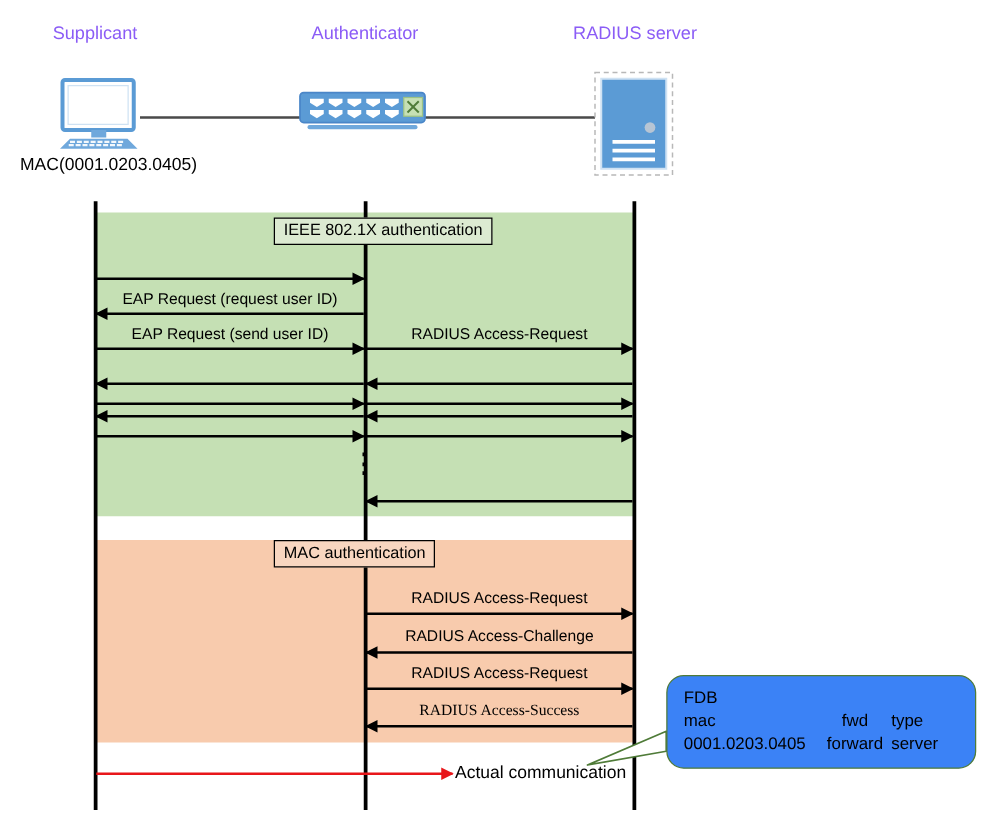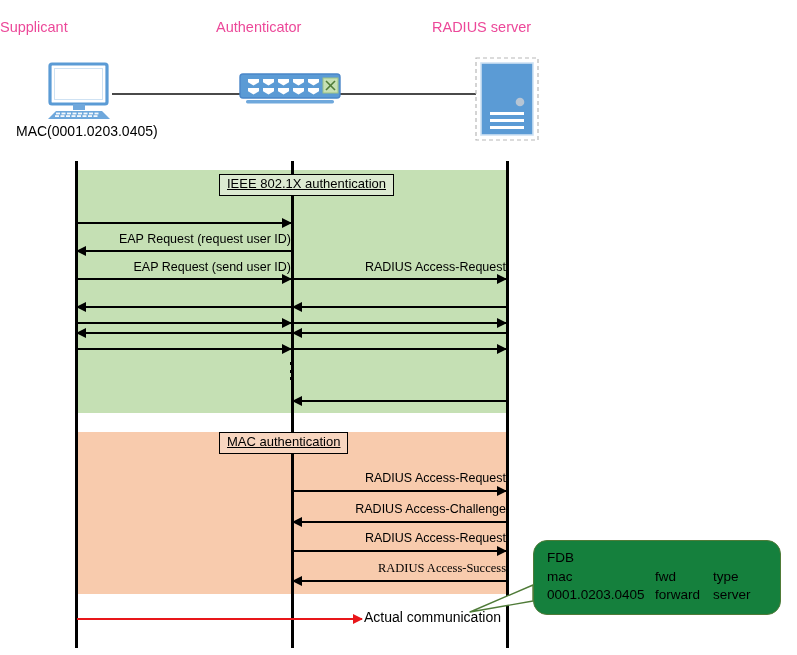--- a/index.html
+++ b/index.html
@@ -17,22 +17,23 @@
   }
   .stage {
     position: absolute;
     left: 0; top: 0;
     width: 797px;
     height: 655px;
   }
   .node-title {
     position: absolute;
     font-size: 14.5px;
-    color: #ec4899;
-    white-space: nowrap;
+    color: #8b5cf6;
+    white-space: nowrap;
+    text-align: center;
   }
   #title-supplicant { left: 0px;   top: 19px; width: 152px; }
   #title-authenticator { left: 216px; top: 19px; width: 152px; }
   #title-radius { left: 432px; top: 19px; width: 152px; }
 
   .mac-label {
     position: absolute;
     left: 16px;
     top: 123px;
     font-size: 14px;
@@ -75,21 +76,20 @@
 
   
   .section-box {
     position: absolute;
     border: 1px solid #000;
     background: #E2EFDA;
     font-size: 13px;
     padding: 2px 7px 3px 7px;
     white-space: nowrap;
     line-height: 1.15;
-    text-decoration: underline;
   }
   #section-8021x { left: 219px; top: 174px; background: #DCEAD1; }
   #section-mac   { left: 219px; top: 432px; background: #F8D6C0; }
 
   
   .msg {
     position: absolute;
     height: 0;
   }
   .msg .line {
@@ -107,21 +107,21 @@
     border-top: 5px solid transparent;
     border-bottom: 5px solid transparent;
   }
   .msg.to-right .head { right: -1px; border-left: 10px solid #000; }
   .msg.to-left  .head { left: -1px;  border-right: 10px solid #000; }
 
   .msg-label {
     position: absolute;
     font-size: 12.5px;
     white-space: nowrap;
-    text-align: right;
+    text-align: center;
     color: #000;
   }
 
   
   .ellipsis-v {
     position: absolute;
     left: 290px;
     top: 362px;
     width: 3px;
     height: 18px;
@@ -148,29 +148,29 @@
 
   
   .fdb-box {
     position: absolute;
     left: 533px;
     top: 540px;
     width: 248px;
     height: 75px;
     border: 1.4px solid #4F7B38;
     border-radius: 14px;
-    background: #15803d;
+    background: #3b82f6;
     box-sizing: border-box;
     padding: 8px 0 0 13px;
     font-size: 13.5px;
     line-height: 1.38;
   }
   .fdb-row { display: flex; }
   .fdb-c1 { width: 108px; }
-  .fdb-c2 { width: 58px; }
+  .fdb-c2 { width: 58px; text-align: center; }
   .fdb-c3 { width: 60px; }
   .fdb-tail { position: absolute; left: 0; top: 0; }
 </style>
 </head>
 <body>
 
 <div class="stage">
 
   <div class="node-title" id="title-supplicant">Supplicant</div>
   <div class="node-title" id="title-authenticator">Authenticator</div>

